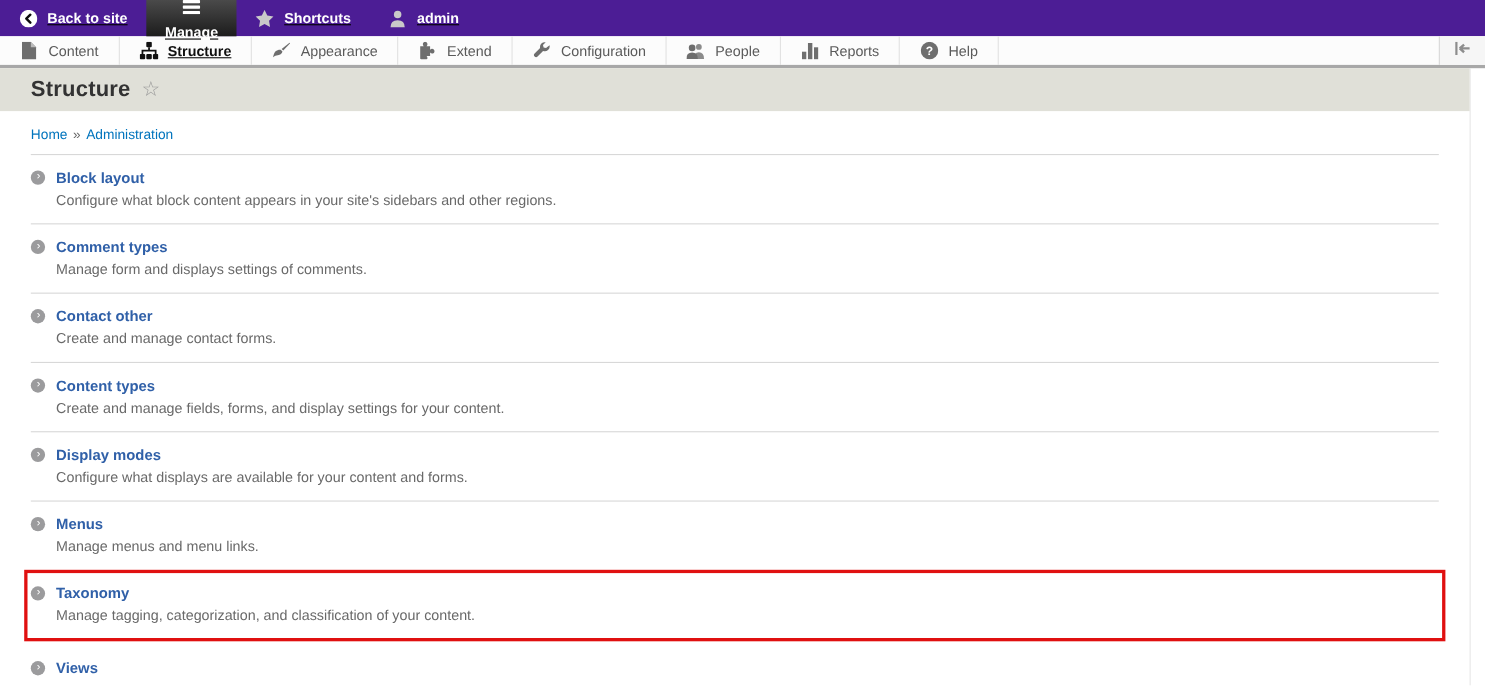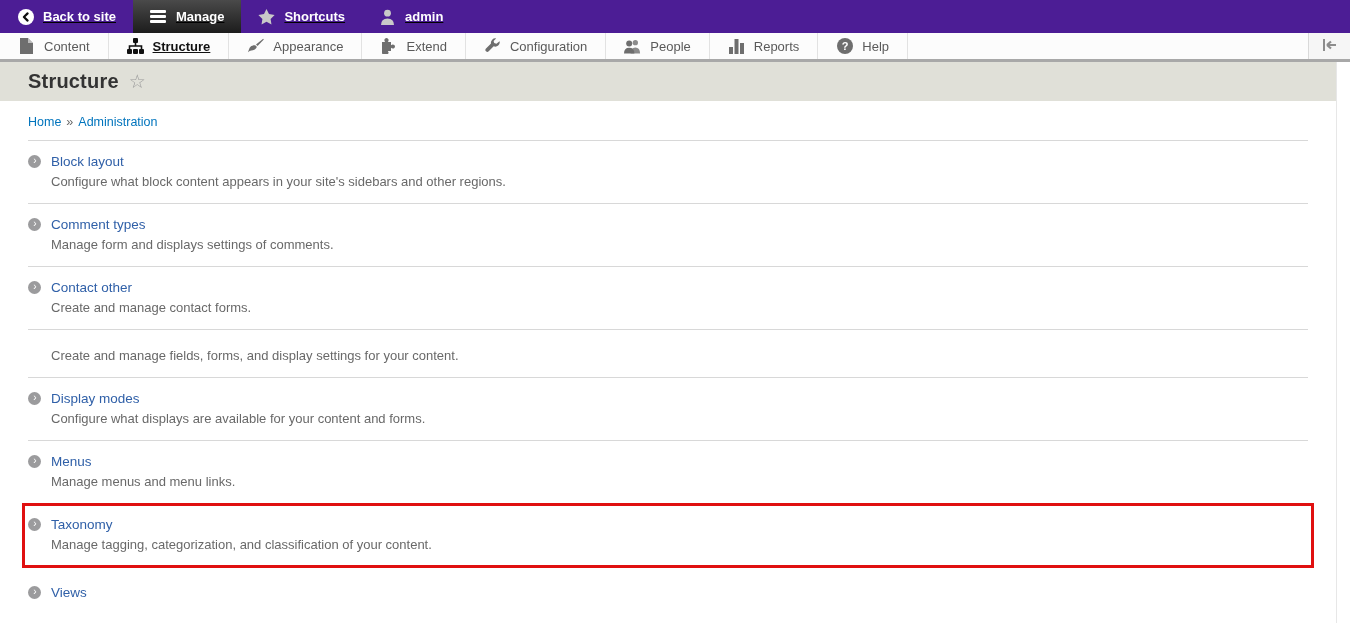--- a/index.html
+++ b/index.html
@@ -3,21 +3,21 @@
 <meta charset="utf-8">
 <style>
   * { margin:0; padding:0; box-sizing:border-box; }
   html,body { width:1350px; height:633px; overflow:hidden; background:#fff;
               font-family:"Liberation Sans", sans-serif; }
 
   
   .toolbar { height:33px; background:#4c1d95; display:flex; align-items:stretch;text-decoration:underline; }
   .tb-item { display:flex; align-items:center; gap:9px; padding:0 17px;
              color:#fff; font-size:13px; font-weight:bold; cursor:pointer; }
-  .tb-item.active { background:linear-gradient(#4a4a4a, #1c1c1c); }
+  .tb-item.active { background:linear-gradient(#4a4a4a, #1c1c1c);flex-direction:column; }
   .tb-icon { display:inline-flex; width:17px; height:17px; align-items:center; justify-content:center; }
   .tb-icon svg { display:block; }
 
   
   .tabbar { height:29px; background:#fcfcfc; display:flex; align-items:stretch;
             border-bottom:3px solid #a8a8a8; }
   .tab { display:flex; align-items:center; gap:9px; padding:0 18px;
          font-size:13px; color:#5a5a5a; border-right:1px solid #e2e2e2; cursor:pointer; }
   .tab .ticon { display:inline-flex; width:17px; height:17px; align-items:center; justify-content:center; color:#6e6e6e; }
   .tab.active { color:#111; font-weight:bold; }
@@ -41,21 +41,21 @@
   .crumb-sep { margin:0 5px; color:#666; }
 
   
   .admin-list { margin:9px 28px 0; }
   .item { border-top:1px solid #d8d8d8; padding:13px 0 14px; }
   .item-head { display:flex; align-items:center; gap:10px; }
   .chev-circle { width:13px; height:13px; border-radius:50%; background:#9b9b9d;
                  color:#fff; display:inline-flex; align-items:center; justify-content:center;
                  font-size:10px; line-height:1; flex:0 0 13px; }
   .chev-circle::before { content:"›"; position:relative; top:-0.5px; left:0.5px; }
-  .item-title { font-size:13.5px; font-weight:normal; color:var(--title-link-blue,#3060a8);
+  .item-title { font-size:13.5px; font-weight:bold; color:var(--title-link-blue,#3060a8);
                 text-decoration:none; cursor:pointer; }
   .item-desc { margin:5px 0 0 23px; font-size:13px; color:#696969; }
 
   .item.highlight { border:3px solid var(--highlight-red,#e01010); border-top:3px solid var(--highlight-red,#e01010);
                     margin:0 -6px; padding:11px 3px 13px 3px; }
   .item.after-highlight { border-top:none; padding-top:17px; }
 </style>
 </head>
 <body>
 
@@ -217,20 +217,24 @@
 
     <div class="item">
       <div class="item-head">
         <span class="chev-circle"></span>
         <a class="item-title">Contact other</a>
       </div>
       <div class="item-desc">Create and manage contact forms.</div>
     </div>
 
     <div class="item">
+      <div class="item-head">
+        <span class="chev-circle"></span>
+        <a class="item-title">Content types</a>
+      </div>
       <div class="item-desc">Create and manage fields, forms, and display settings for your content.</div>
     </div>
 
     <div class="item">
       <div class="item-head">
         <span class="chev-circle"></span>
         <a class="item-title">Display modes</a>
       </div>
       <div class="item-desc">Configure what displays are available for your content and forms.</div>
     </div>

